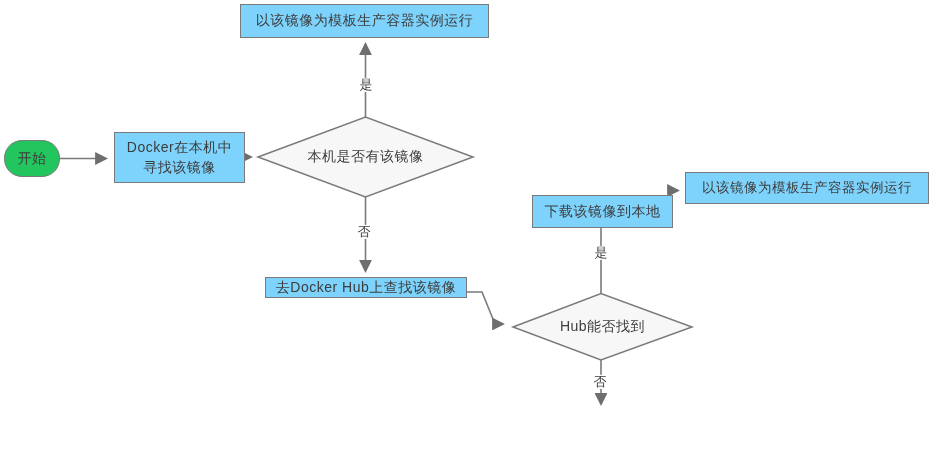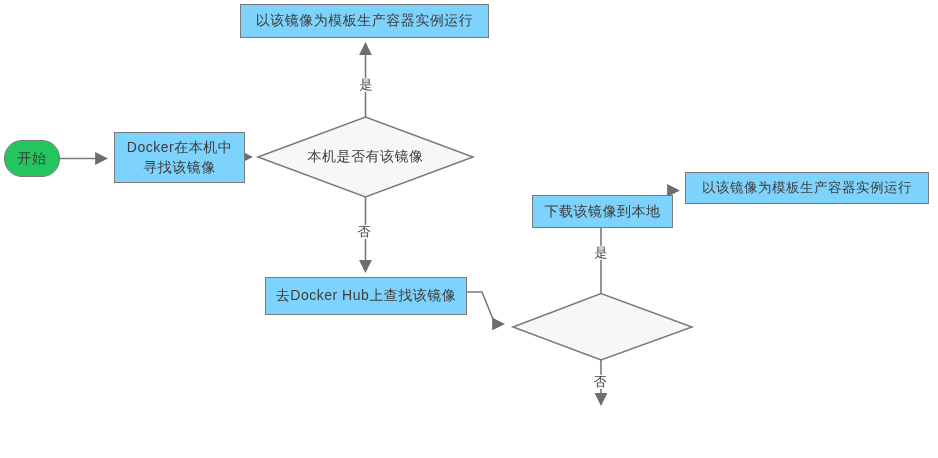--- a/index.html
+++ b/index.html
@@ -79,24 +79,27 @@
   </div>
 
   <div class="node diamond-label" style="left:263px; top:117px; width:205px; height:80px;">
     <span>本机是否有该镜像</span>
   </div>
 
   <div class="node rect" style="left:240px; top:4px; width:249px; height:34px;">
     <span>以该镜像为模板生产容器实例运行</span>
   </div>
 
-  <div class="node rect" style="left:265px; top:277px; width:202px; height:38px;">
+  <div class="node rect" style="left:265px; top:277px; width:202px; height:21px;">
     <span>去Docker Hub上查找该镜像</span>
   </div>
 
+  <div class="node diamond-label" style="left:513px; top:293px; width:179px; height:67px;">
+    <span>Hub能否找到</span>
+  </div>
 
   <div class="node rect" style="left:532px; top:175px; width:141px; height:33px;margin-top:20px;">
     <span>下载该镜像到本地</span>
   </div>
 
   <div class="node rect" style="left:685px; top:172px; width:244px; height:32px; font-size:13.5px;">
     <span>以该镜像为模板生产容器实例运行</span>
   </div>
 
 

